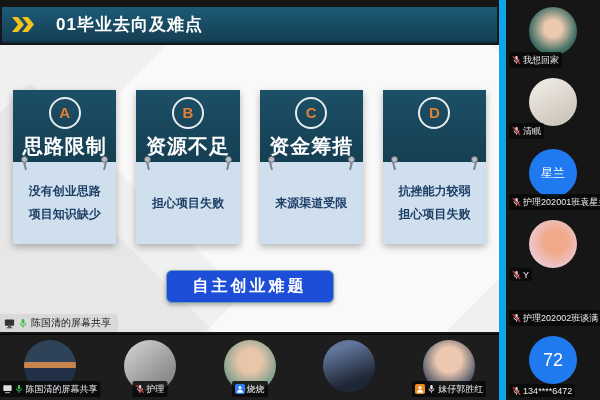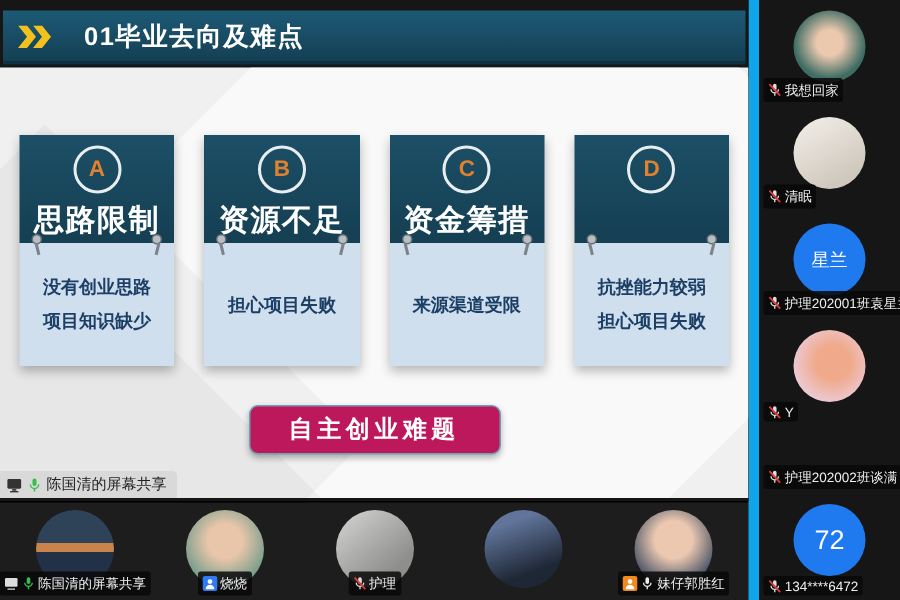--- a/index.html
+++ b/index.html
@@ -23,21 +23,21 @@
     border-radius:50%;color:#e0812f;font-weight:bold;font-size:15px;line-height:28px;text-align:center;}
   .card-title{color:#fff;font-weight:bold;font-size:20px;letter-spacing:1px;margin-top:4px;}
   .card-body{height:82px;display:flex;flex-direction:column;justify-content:center;align-items:center;
     color:#1d3f66;font-weight:bold;font-size:12px;line-height:1.9;text-align:center;}
   .pin{position:absolute;top:66px;width:5px;height:5px;border-radius:50%;
     background:#b9bec4;border:1px solid #6a7076;}
   .pin::after{content:'';position:absolute;top:5px;left:1.5px;width:2px;height:8px;background:#7c828a;}
   .pin.l{left:8px;}  .pin.l::after{transform:rotate(-14deg);}
   .pin.r{right:8px;} .pin.r::after{transform:rotate(14deg);}
   .slide-button{position:absolute;top:225px;left:50%;transform:translateX(-50%);
-    background:#be185d;border:1px solid #6fa0b5;border-radius:6px;color:#fff;
+    background:#1d4ed8;border:1px solid #6fa0b5;border-radius:6px;color:#fff;
     font-size:16px;font-weight:bold;letter-spacing:3px;padding:5px 26px;box-shadow:0 2px 4px rgba(0,0,0,.3);}
   .share-tab{position:absolute;left:0;bottom:2px;height:18px;background:#d9d9d9;
     display:flex;align-items:center;gap:3px;padding:0 7px 0 4px;font-size:10px;color:#222;
     border-radius:0 3px 0 0;}
   
   .strip{height:65px;background:#1d1d1d;border-top:1px solid #000;display:flex;}
   .strip-cell{flex:1;position:relative;}
   .avatar{width:52px;height:52px;border-radius:50%;margin:5px auto 0;}
   .av1{background:linear-gradient(#2e4258 0 42%,#c8844a 42% 54%,#223147 54% 100%);}
   .av2{background:radial-gradient(circle at 50% 40%,#e9c6aa 28%,#7d9f8d 70%);}
@@ -163,45 +163,45 @@
           <svg class="ic" width="9" height="10" viewBox="0 0 12 12">
             <rect x="4.4" y="0.5" width="3.2" height="6" rx="1.6" fill="#35c04a"></rect>
             <path d="M2.7 5.3a3.3 3.3 0 0 0 6.6 0" fill="none" stroke="#35c04a" stroke-width="1.2"></path>
             <line x1="6" y1="8.8" x2="6" y2="11" stroke="#35c04a" stroke-width="1.2"></line>
           </svg>
           <span>陈国清的屏幕共享</span>
         </div>
       </div>
 
       <div class="strip-cell">
-        <div class="avatar av2"></div>
-        <div class="name-tag">
-          <svg class="ic" width="10" height="10" viewBox="0 0 12 12">
-            <rect width="12" height="12" rx="2" fill="#2f7af5"></rect>
-            <circle cx="6" cy="4.4" r="1.9" fill="#fff"></circle>
-            <path d="M2.5 10.5a3.5 3.5 0 0 1 7 0 Z" fill="#fff"></path>
-          </svg>
-          <span>烧烧</span>
-        </div>
-      </div>
-
-      <div class="strip-cell">
         <div class="avatar av3"></div>
         <div class="name-tag">
           <svg class="ic" width="9" height="10" viewBox="0 0 12 12">
             <rect x="4.4" y="0.5" width="3.2" height="6" rx="1.6" fill="#ddd"></rect>
             <path d="M2.7 5.3a3.3 3.3 0 0 0 6.6 0" fill="none" stroke="#ddd" stroke-width="1.2"></path>
             <line x1="6" y1="8.8" x2="6" y2="11" stroke="#ddd" stroke-width="1.2"></line>
             <line x1="1.2" y1="0.8" x2="10.8" y2="11" stroke="#e23b3b" stroke-width="1.6"></line>
           </svg>
           <span>护理</span>
         </div>
       </div>
 
       <div class="strip-cell">
+        <div class="avatar av2"></div>
+        <div class="name-tag">
+          <svg class="ic" width="10" height="10" viewBox="0 0 12 12">
+            <rect width="12" height="12" rx="2" fill="#2f7af5"></rect>
+            <circle cx="6" cy="4.4" r="1.9" fill="#fff"></circle>
+            <path d="M2.5 10.5a3.5 3.5 0 0 1 7 0 Z" fill="#fff"></path>
+          </svg>
+          <span>烧烧</span>
+        </div>
+      </div>
+
+      <div class="strip-cell">
         <div class="avatar av4"></div>
       </div>
 
       <div class="strip-cell">
         <div class="avatar av5"></div>
         <div class="name-tag">
           <svg class="ic" width="10" height="10" viewBox="0 0 12 12">
             <rect width="12" height="12" rx="2" fill="#f08a1d"></rect>
             <circle cx="6" cy="4.4" r="1.9" fill="#fff"></circle>
             <path d="M2.5 10.5a3.5 3.5 0 0 1 7 0 Z" fill="#fff"></path>

